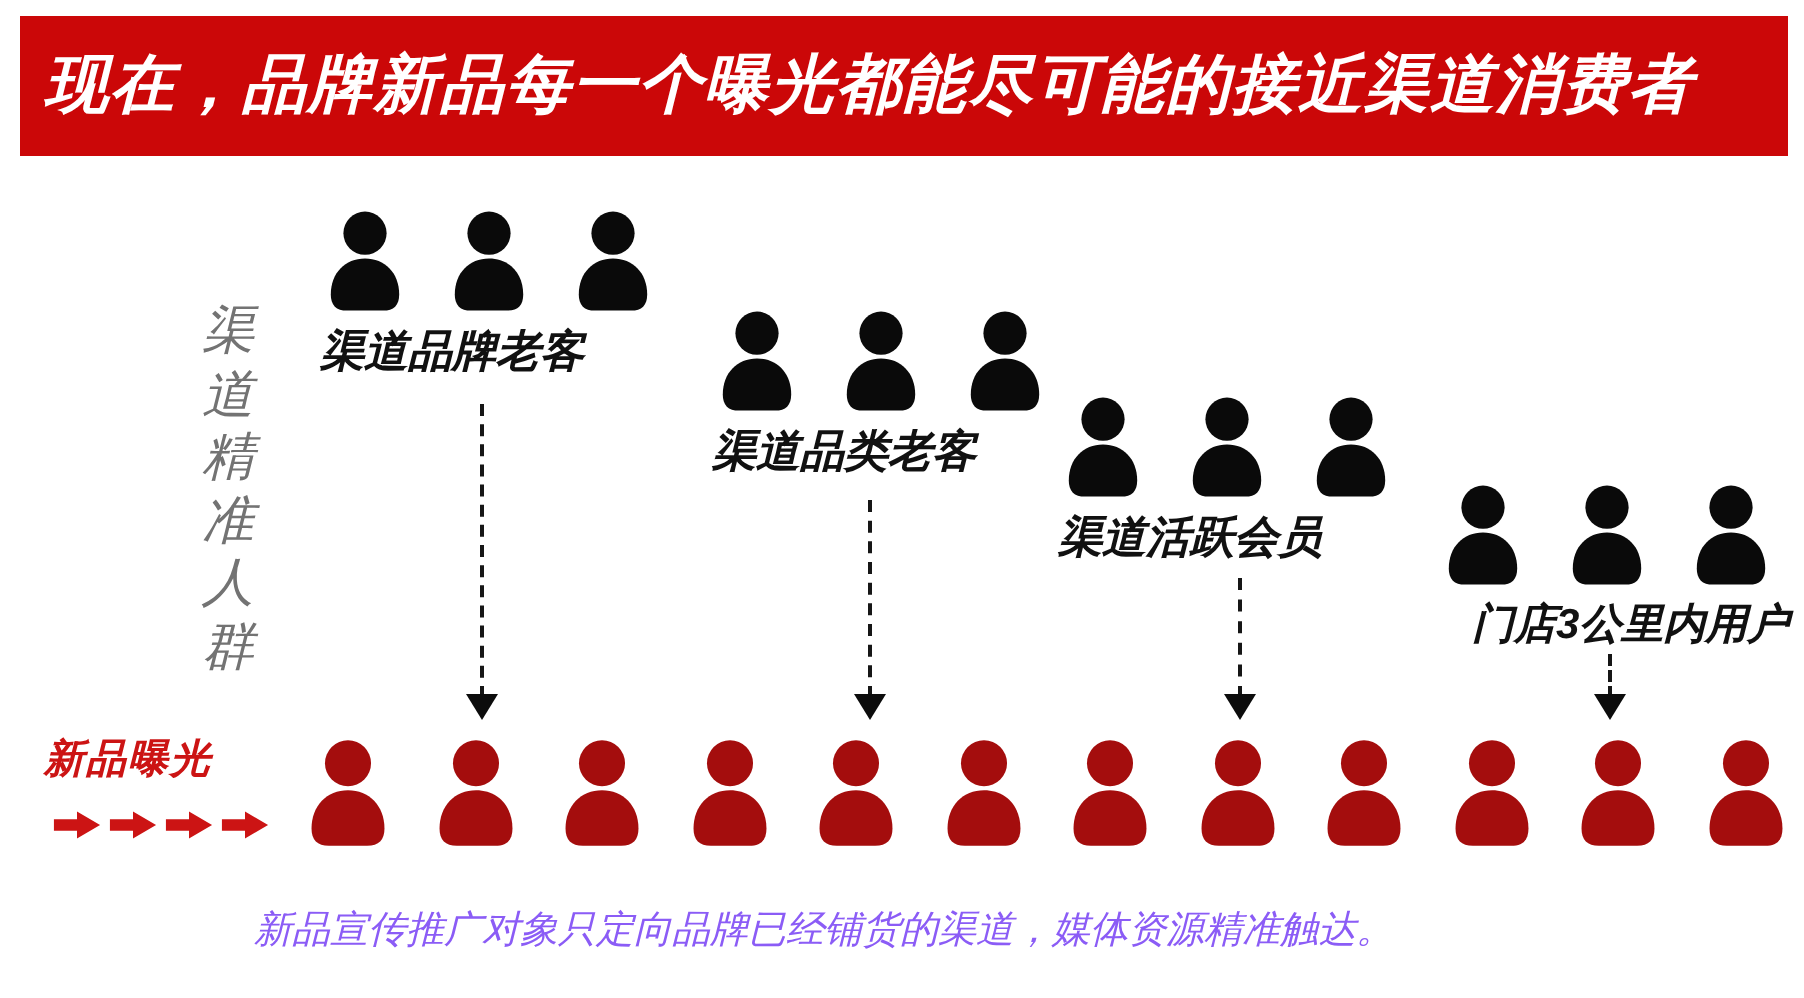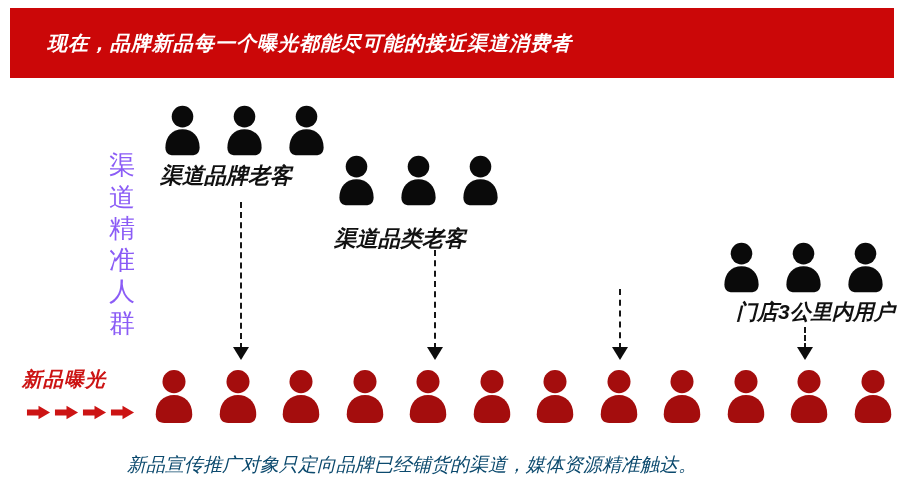--- a/index.html
+++ b/index.html
@@ -7,33 +7,33 @@
     position:relative;width:902px;height:499px;overflow:hidden;background:#fff;
     font-family:"Liberation Sans","DejaVu Sans",sans-serif;
   }
   
   .banner{
     position:absolute;left:10px;top:8px;width:884px;height:70px;
     background:var(--banner-red,#cb0708);
     display:flex;align-items:center;
   }
   .banner-title{
-    color:#fff;font-size:20px;font-weight:700;font-style:italic;
-    padding-left:37px;letter-spacing:1px;white-space:nowrap;
+    color:#fff;font-size:32px;font-weight:700;font-style:italic;
+    padding-left:12px;letter-spacing:1px;white-space:nowrap;
   }
   
   .vlabel{
     position:absolute;left:101px;top:150px;width:34px;
-    font-size:26px;line-height:31.5px;color:#8b5cf6;
-    word-break:break-all;text-align:right;
+    font-size:26px;line-height:31.5px;font-style:italic;color:#737373;
+    word-break:break-all;text-align:left;
   }
   
   .group{position:absolute;display:flex;flex-direction:column;align-items:flex-start;}
   .g0{left:160px;top:104px;width:176px;}
-  .g1{left:334px;top:154px;width:176px;gap:13px;}
+  .g1{left:356px;top:154px;width:176px;}
   .g2{left:529px;top:197px;width:178px;}
   .g3{left:719px;top:241px;width:176px;}
   .icons{display:flex;gap:17px;}
   .icon-person{display:block;width:45px;height:54px;}
   .icon-person svg{display:block;width:100%;height:100%;fill:#0a0a0a;}
   .icon-person.red{width:48px;height:58px;}
   .icon-person.red svg{fill:var(--icon-red,#a40d0d);}
   .glabel{
     margin-top:3px;font-size:22px;font-weight:700;font-style:italic;
     color:#111;white-space:nowrap;
@@ -60,21 +60,21 @@
   .red-arrows{position:absolute;left:26px;top:404px;display:flex;gap:3px;}
   .red-arrow svg{display:block;width:25px;height:17px;fill:var(--text-red,#cc1414);}
   
   .red-row{
     position:absolute;left:150px;top:368px;width:747px;
     display:flex;justify-content:space-between;
   }
   
   .caption{
     position:absolute;left:127px;top:452px;
-    font-size:19px;font-style:italic;color:#0c4a6e;white-space:nowrap;
+    font-size:19px;font-style:italic;color:#8b5cf6;white-space:nowrap;
   }
 </style>
 </head>
 <body>
 
 <div class="stage">
 
   <div class="banner">
     <span class="banner-title">现在，品牌新品每一个曝光都能尽可能的接近渠道消费者</span>
   </div>
@@ -122,20 +122,43 @@
         <span class="icon-person ">
           <svg viewBox="0 0 100 116">
             <circle cx="50" cy="26" r="24"></circle>
             <path d="M50 54 C72 54 88 70 88 94 C88 106 82 112 70 112 L30 112 C18 112 12 106 12 94 C12 70 28 54 50 54 Z"></path>
           </svg>
         </span>
       </div>
     <div class="glabel">渠道品类老客</div>
   </div>
 
+  <div class="group g2">
+    <div class="icons">
+        <span class="icon-person ">
+          <svg viewBox="0 0 100 116">
+            <circle cx="50" cy="26" r="24"></circle>
+            <path d="M50 54 C72 54 88 70 88 94 C88 106 82 112 70 112 L30 112 C18 112 12 106 12 94 C12 70 28 54 50 54 Z"></path>
+          </svg>
+        </span>
+        <span class="icon-person ">
+          <svg viewBox="0 0 100 116">
+            <circle cx="50" cy="26" r="24"></circle>
+            <path d="M50 54 C72 54 88 70 88 94 C88 106 82 112 70 112 L30 112 C18 112 12 106 12 94 C12 70 28 54 50 54 Z"></path>
+          </svg>
+        </span>
+        <span class="icon-person ">
+          <svg viewBox="0 0 100 116">
+            <circle cx="50" cy="26" r="24"></circle>
+            <path d="M50 54 C72 54 88 70 88 94 C88 106 82 112 70 112 L30 112 C18 112 12 106 12 94 C12 70 28 54 50 54 Z"></path>
+          </svg>
+        </span>
+      </div>
+    <div class="glabel">渠道活跃会员</div>
+  </div>
 
   <div class="group g3">
     <div class="icons">
         <span class="icon-person ">
           <svg viewBox="0 0 100 116">
             <circle cx="50" cy="26" r="24"></circle>
             <path d="M50 54 C72 54 88 70 88 94 C88 106 82 112 70 112 L30 112 C18 112 12 106 12 94 C12 70 28 54 50 54 Z"></path>
           </svg>
         </span>
         <span class="icon-person ">

